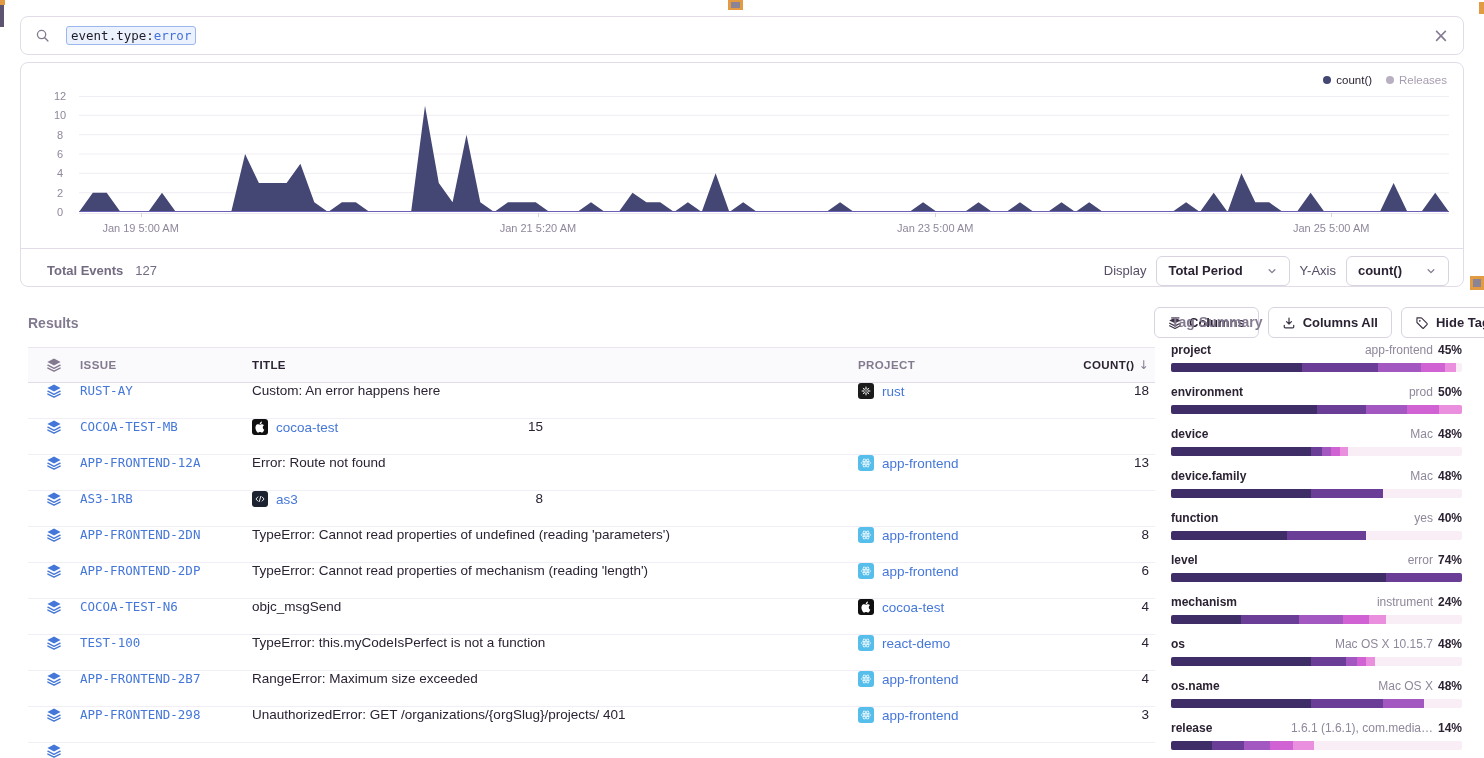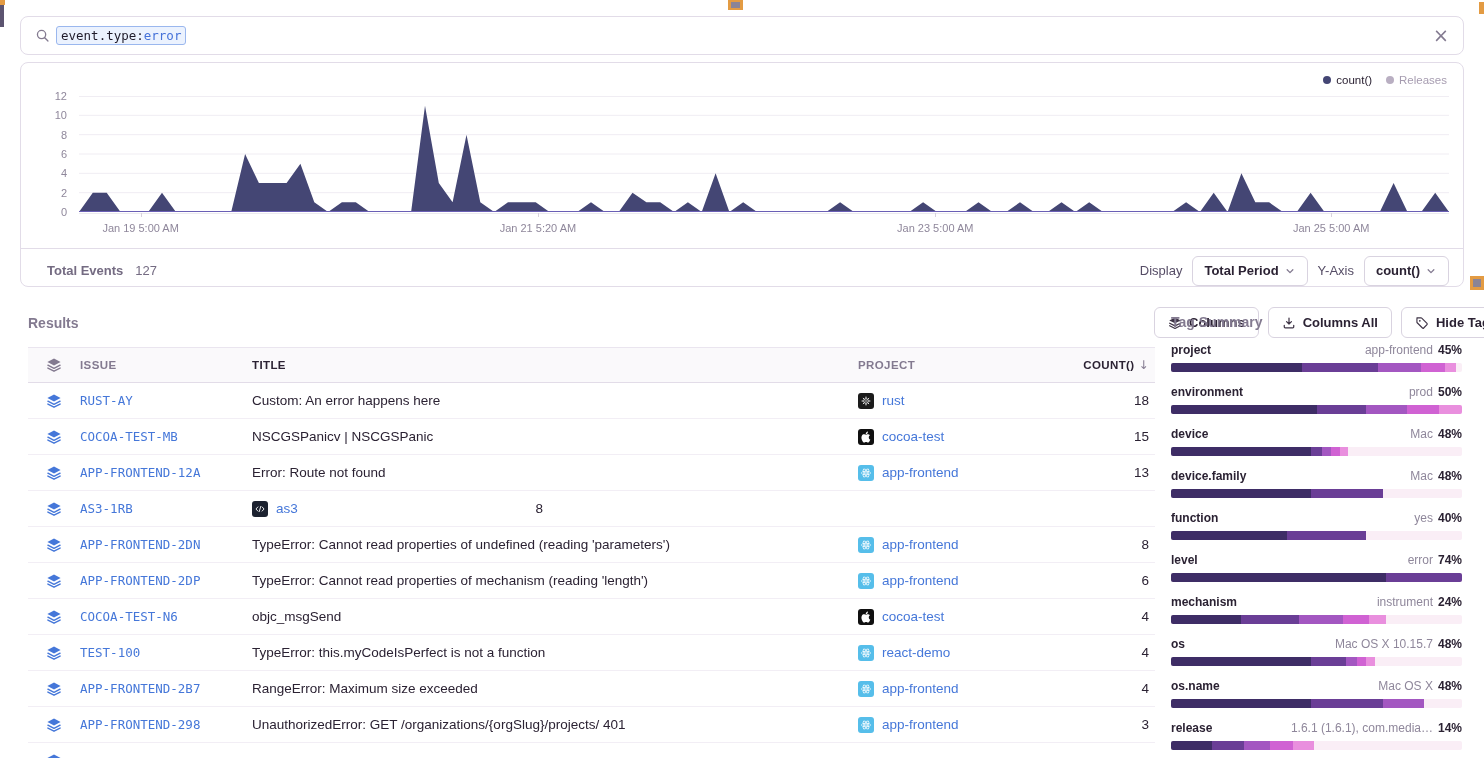--- a/index.html
+++ b/index.html
@@ -3,64 +3,64 @@
 <meta charset="utf-8">
 <style>
   html,body{margin:0;padding:0}
   body{
     width:1484px;height:758px;position:relative;overflow:hidden;background:#fff;
     font-family:"Liberation Sans",sans-serif;color:#2b2233;
   }
   .panel{position:absolute;background:#fff;border:1px solid #e2dce8;border-radius:8px;box-sizing:border-box}
 
   
-  #search-panel{left:20px;top:16px;width:1444px;height:39px;display:flex;align-items:center;padding:0 14px;gap:6px}
+  #search-panel{left:20px;top:16px;width:1444px;height:39px;display:flex;align-items:center;padding:0 14px;gap:16px}
   #search-icon{color:#837a90;display:flex}
   #search-icon svg{width:15px;height:15px}
   #query-token{
     font-family:"DejaVu Sans Mono",monospace;font-size:12.5px;line-height:17px;
     background:#ebf2fe;border:1px solid #9ab7ee;border-radius:3px;padding:0 4px;display:inline-flex;
   }
   #token-key{color:#1f1b2a}
   #token-value{color:#4672d9}
   #clear-button{margin-left:auto;color:#837a90;font-size:19px;line-height:19px;cursor:pointer;font-family:"DejaVu Sans",sans-serif}
 
   
   #chart-panel{left:20px;top:62px;width:1444px;height:225px}
   #legend{position:absolute;top:11px;right:16px;display:flex;gap:14px;align-items:center;font-size:11.5px}
   .legend-item{display:flex;align-items:center;gap:5px;cursor:pointer}
   .legend-dot{width:8px;height:8px;border-radius:50%}
   #plot{position:absolute;left:58px;top:33px;width:1370px;height:116px}
-  .y-label{position:absolute;left:0;width:46px;text-align:right;font-size:11px;color:#8f879b;line-height:12px}
+  .y-label{position:absolute;left:16px;width:46px;text-align:center;font-size:11px;color:#8f879b;line-height:12px}
   #axis-line{position:absolute;left:58px;top:150px;width:1370px;height:0;border-top:1px solid #eceaf0}
   .x-tick{position:absolute;top:150px;width:1px;height:4px;background:#d8d2de}
   .x-label{position:absolute;top:159px;width:150px;margin-left:-75px;text-align:center;font-size:11px;color:#8f879b}
   #chart-footer{position:absolute;left:0;right:0;top:185px;height:39px;border-top:1px solid #e2dce8;
     display:flex;align-items:center;padding:5px 14px 0 26px;box-sizing:border-box}
   #total-label{font-size:13px;font-weight:700;color:#746b82}
   #total-value{font-size:13px;color:#746b82;margin-left:12px}
   #chart-controls{margin-left:auto;display:flex;align-items:center;gap:10px}
   .ctrl-label{font-size:13px;color:#564d66;font-weight:500}
-  .dropdown{border:1px solid #d9d3e0;border-radius:6px;height:30px;display:flex;align-items:center;gap:5px;
+  .dropdown{border:1px solid #d9d3e0;border-radius:6px;height:30px;display:flex;align-items:center;gap:23px;
     padding:0 11px;font-size:13px;font-weight:700;color:#2b2233;background:#fff;cursor:pointer;box-sizing:border-box}
   .dropdown .chev{color:#837a90;display:flex}
   .dropdown .chev svg{width:12px;height:12px}
 
   
   #results-heading{position:absolute;left:28px;top:315px;font-size:14px;font-weight:700;color:#837a90}
   #toolbar{position:absolute;top:307px;left:1154px;display:flex;gap:9px;flex-direction:row-reverse}
   .btn{height:31px;border:1px solid #d9d3e0;border-radius:6px;background:#fff;display:flex;align-items:center;
     gap:7px;padding:0 13px;font-size:13px;font-weight:700;color:#2b2233;cursor:pointer;box-sizing:border-box;white-space:nowrap}
   .btn .bicon{display:flex;color:#3e3446}
   .btn .bicon svg{width:14px;height:14px}
 
   #table{position:absolute;left:28px;top:347px;width:1127px}
   .thead{display:flex;height:36px;align-items:center;background:#faf9fb;border-top:1px solid #eae5ef;
     border-bottom:1px solid #e2dce8;font-size:11.5px;font-weight:700;color:#837a90;letter-spacing:.4px;box-sizing:border-box}
-  .trow{display:flex;height:36px;align-items:center;border-bottom:1px solid #f2eef5;font-size:13.5px;box-sizing:border-box;background:#fff}
+  .trow{display:flex;height:36px;align-items:flex-start;border-bottom:1px solid #f2eef5;font-size:13.5px;box-sizing:border-box;background:#fff}
   .c-icon{width:52px;display:flex;justify-content:center;align-items:center}
   .c-icon svg{width:16px;height:16px}
   .c-issue{width:172px}
   .c-title{flex:1;color:#2b2233;overflow:hidden;white-space:nowrap;text-overflow:ellipsis;padding-right:16px}
   .c-project{width:203px;display:flex;align-items:center;gap:8px}
   .c-count{width:88px;text-align:right;color:#2b2233;padding-right:6px}
   .issue-link{font-family:"DejaVu Sans Mono",monospace;font-size:12.5px;color:#4577d9;text-decoration:none;cursor:pointer}
   .project-link{color:#4577d9;font-size:13.5px;cursor:pointer}
   .picon{width:16px;height:16px;border-radius:3px;display:flex;align-items:center;justify-content:center;flex:none}
   .picon svg{width:12px;height:12px}
@@ -235,21 +235,20 @@
         <span class="c-count">18</span>
       </div>
       <div class="trow">
         <span class="c-icon" style="color: rgb(69, 119, 217);">
           <svg viewBox="0 0 16 16">
             <path d="M8 1.6 14.6 5 8 8.4 1.4 5z" fill="currentColor"></path>
             <path d="M1.9 8.2 8 11.3l6.1-3.1M1.9 11.1 8 14.2l6.1-3.1" fill="none" stroke="currentColor" stroke-width="1.4" stroke-linejoin="round" stroke-linecap="round"></path>
           </svg>
         </span>
         <span class="c-issue"><a class="issue-link">COCOA-TEST-MB</a></span>
-        <span class="c-title">NSCGSPanicv | NSCGSPanic</span>
         <span class="c-project">
           <span class="picon" style="background: rgb(16, 16, 16);">
             <svg viewBox="0 0 16 16">
               <path fill="#fff" d="M11.7 8.5c0-1.8 1.5-2.7 1.6-2.7-.9-1.3-2.2-1.4-2.7-1.5-1.1-.1-2.2.7-2.7.7-.6 0-1.5-.7-2.4-.6-1.2 0-2.4.7-3 1.8-1.3 2.2-.3 5.5.9 7.3.6.9 1.3 1.9 2.3 1.8.9 0 1.3-.6 2.4-.6s1.4.6 2.4.6c1 0 1.6-.9 2.2-1.8.7-1 1-2 1-2.1-.1 0-2-.8-2-2.9zM9.8 3.2c.5-.6.9-1.5.8-2.4-.8 0-1.7.5-2.2 1.2-.5.6-.9 1.5-.8 2.3.8.1 1.7-.4 2.2-1.1z"></path>
             </svg>
           </span>
           <a class="project-link">cocoa-test</a>
         </span>
         <span class="c-count">15</span>
       </div>

